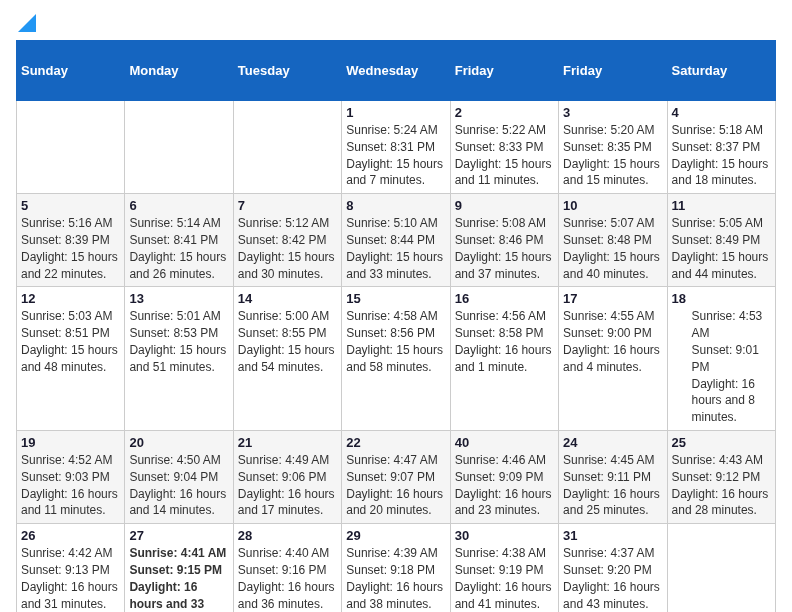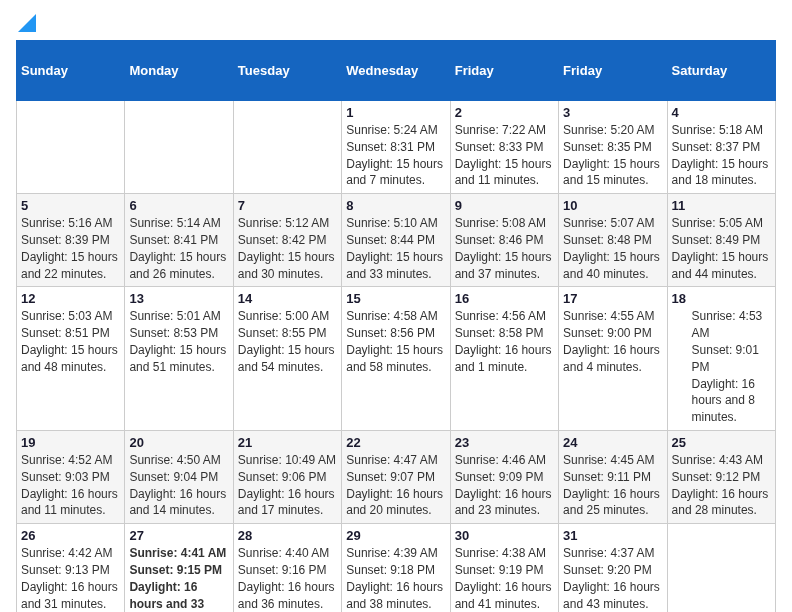--- a/index.html
+++ b/index.html
@@ -118,21 +118,21 @@
         <td></td>
         <td></td>
         <td>
           <div class="day-num">1</div>
           <div class="day-detail" style="white-space: pre-line;">Sunrise: 5:24 AM
 Sunset: 8:31 PM
 Daylight: 15 hours and 7 minutes.</div>
         </td>
         <td>
           <div class="day-num">2</div>
-          <div class="day-detail" style="white-space: pre-line;">Sunrise: 7:22 AM
+          <div class="day-detail" style="white-space: pre-line;">Sunrise: 5:22 AM
 Sunset: 8:33 PM
 Daylight: 15 hours and 11 minutes.</div>
         </td>
         <td>
           <div class="day-num">3</div>
           <div class="day-detail" style="white-space: pre-line;">Sunrise: 5:20 AM
 Sunset: 8:35 PM
 Daylight: 15 hours and 15 minutes.</div>
         </td>
         <td>
@@ -238,32 +238,32 @@
 Daylight: 16 hours and 11 minutes.</div>
         </td>
         <td class="alt-row">
           <div class="day-num">20</div>
           <div class="day-detail" style="white-space: pre-line;">Sunrise: 4:50 AM
 Sunset: 9:04 PM
 Daylight: 16 hours and 14 minutes.</div>
         </td>
         <td class="alt-row">
           <div class="day-num">21</div>
-          <div class="day-detail" style="white-space: pre-line;">Sunrise: 10:49 AM
+          <div class="day-detail" style="white-space: pre-line;">Sunrise: 4:49 AM
 Sunset: 9:06 PM
 Daylight: 16 hours and 17 minutes.</div>
         </td>
         <td class="alt-row">
           <div class="day-num">22</div>
           <div class="day-detail" style="white-space: pre-line;">Sunrise: 4:47 AM
 Sunset: 9:07 PM
 Daylight: 16 hours and 20 minutes.</div>
         </td>
         <td class="alt-row">
-          <div class="day-num">23</div>
+          <div class="day-num">40</div>
           <div class="day-detail" style="white-space: pre-line;">Sunrise: 4:46 AM
 Sunset: 9:09 PM
 Daylight: 16 hours and 23 minutes.</div>
         </td>
         <td class="alt-row">
           <div class="day-num">24</div>
           <div class="day-detail" style="white-space: pre-line;">Sunrise: 4:45 AM
 Sunset: 9:11 PM
 Daylight: 16 hours and 25 minutes.</div>
         </td>

